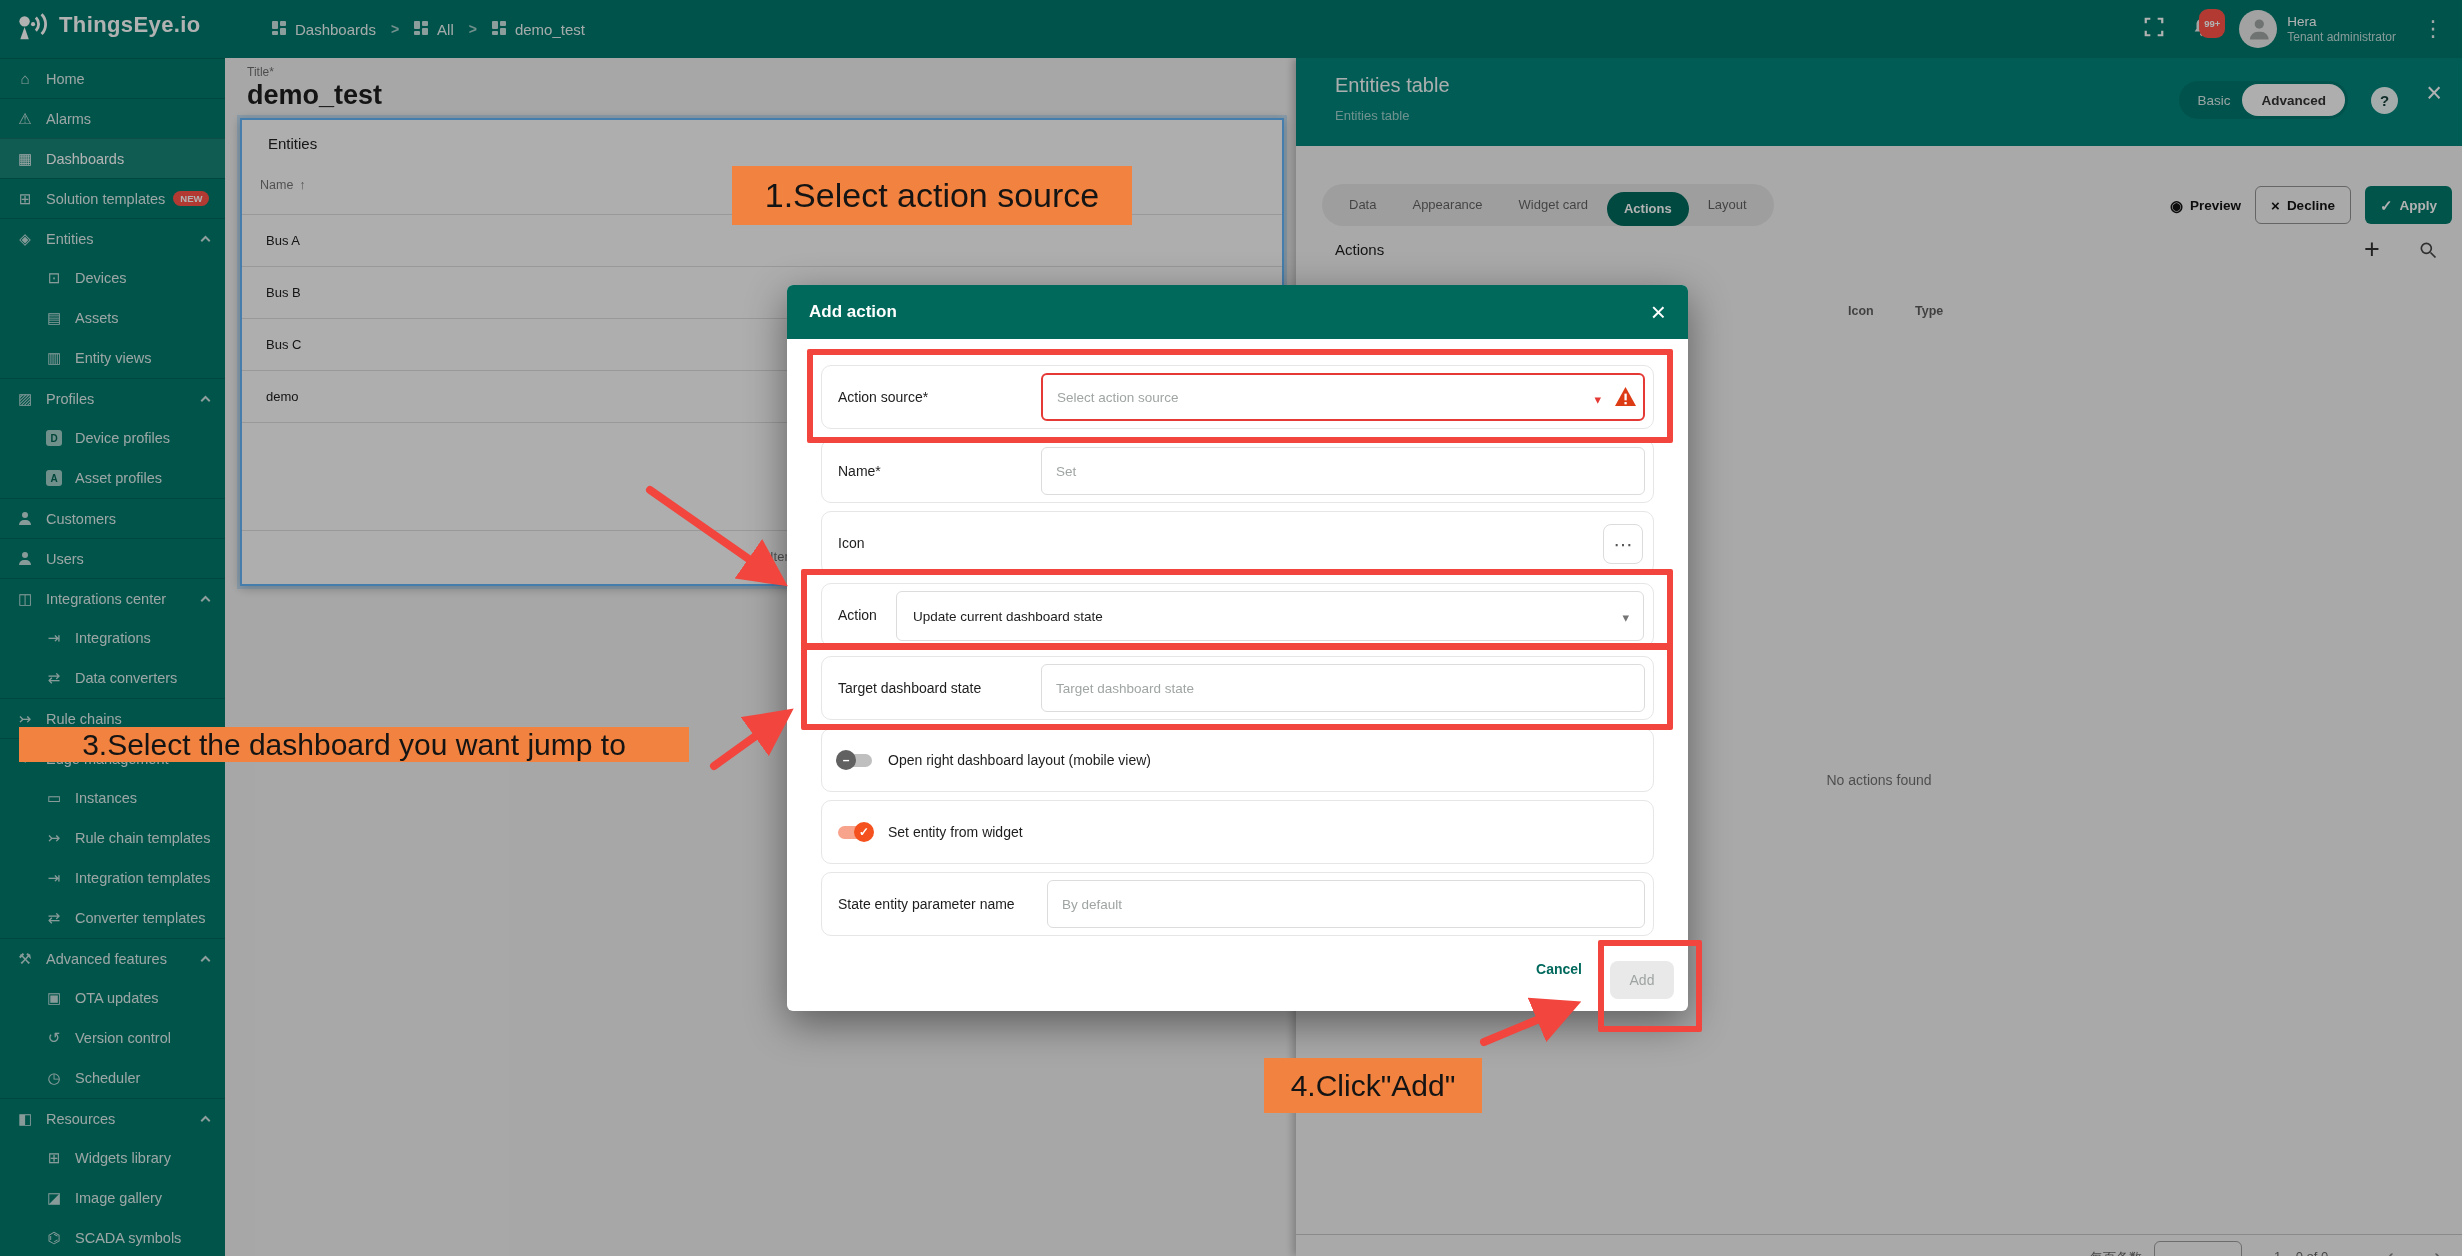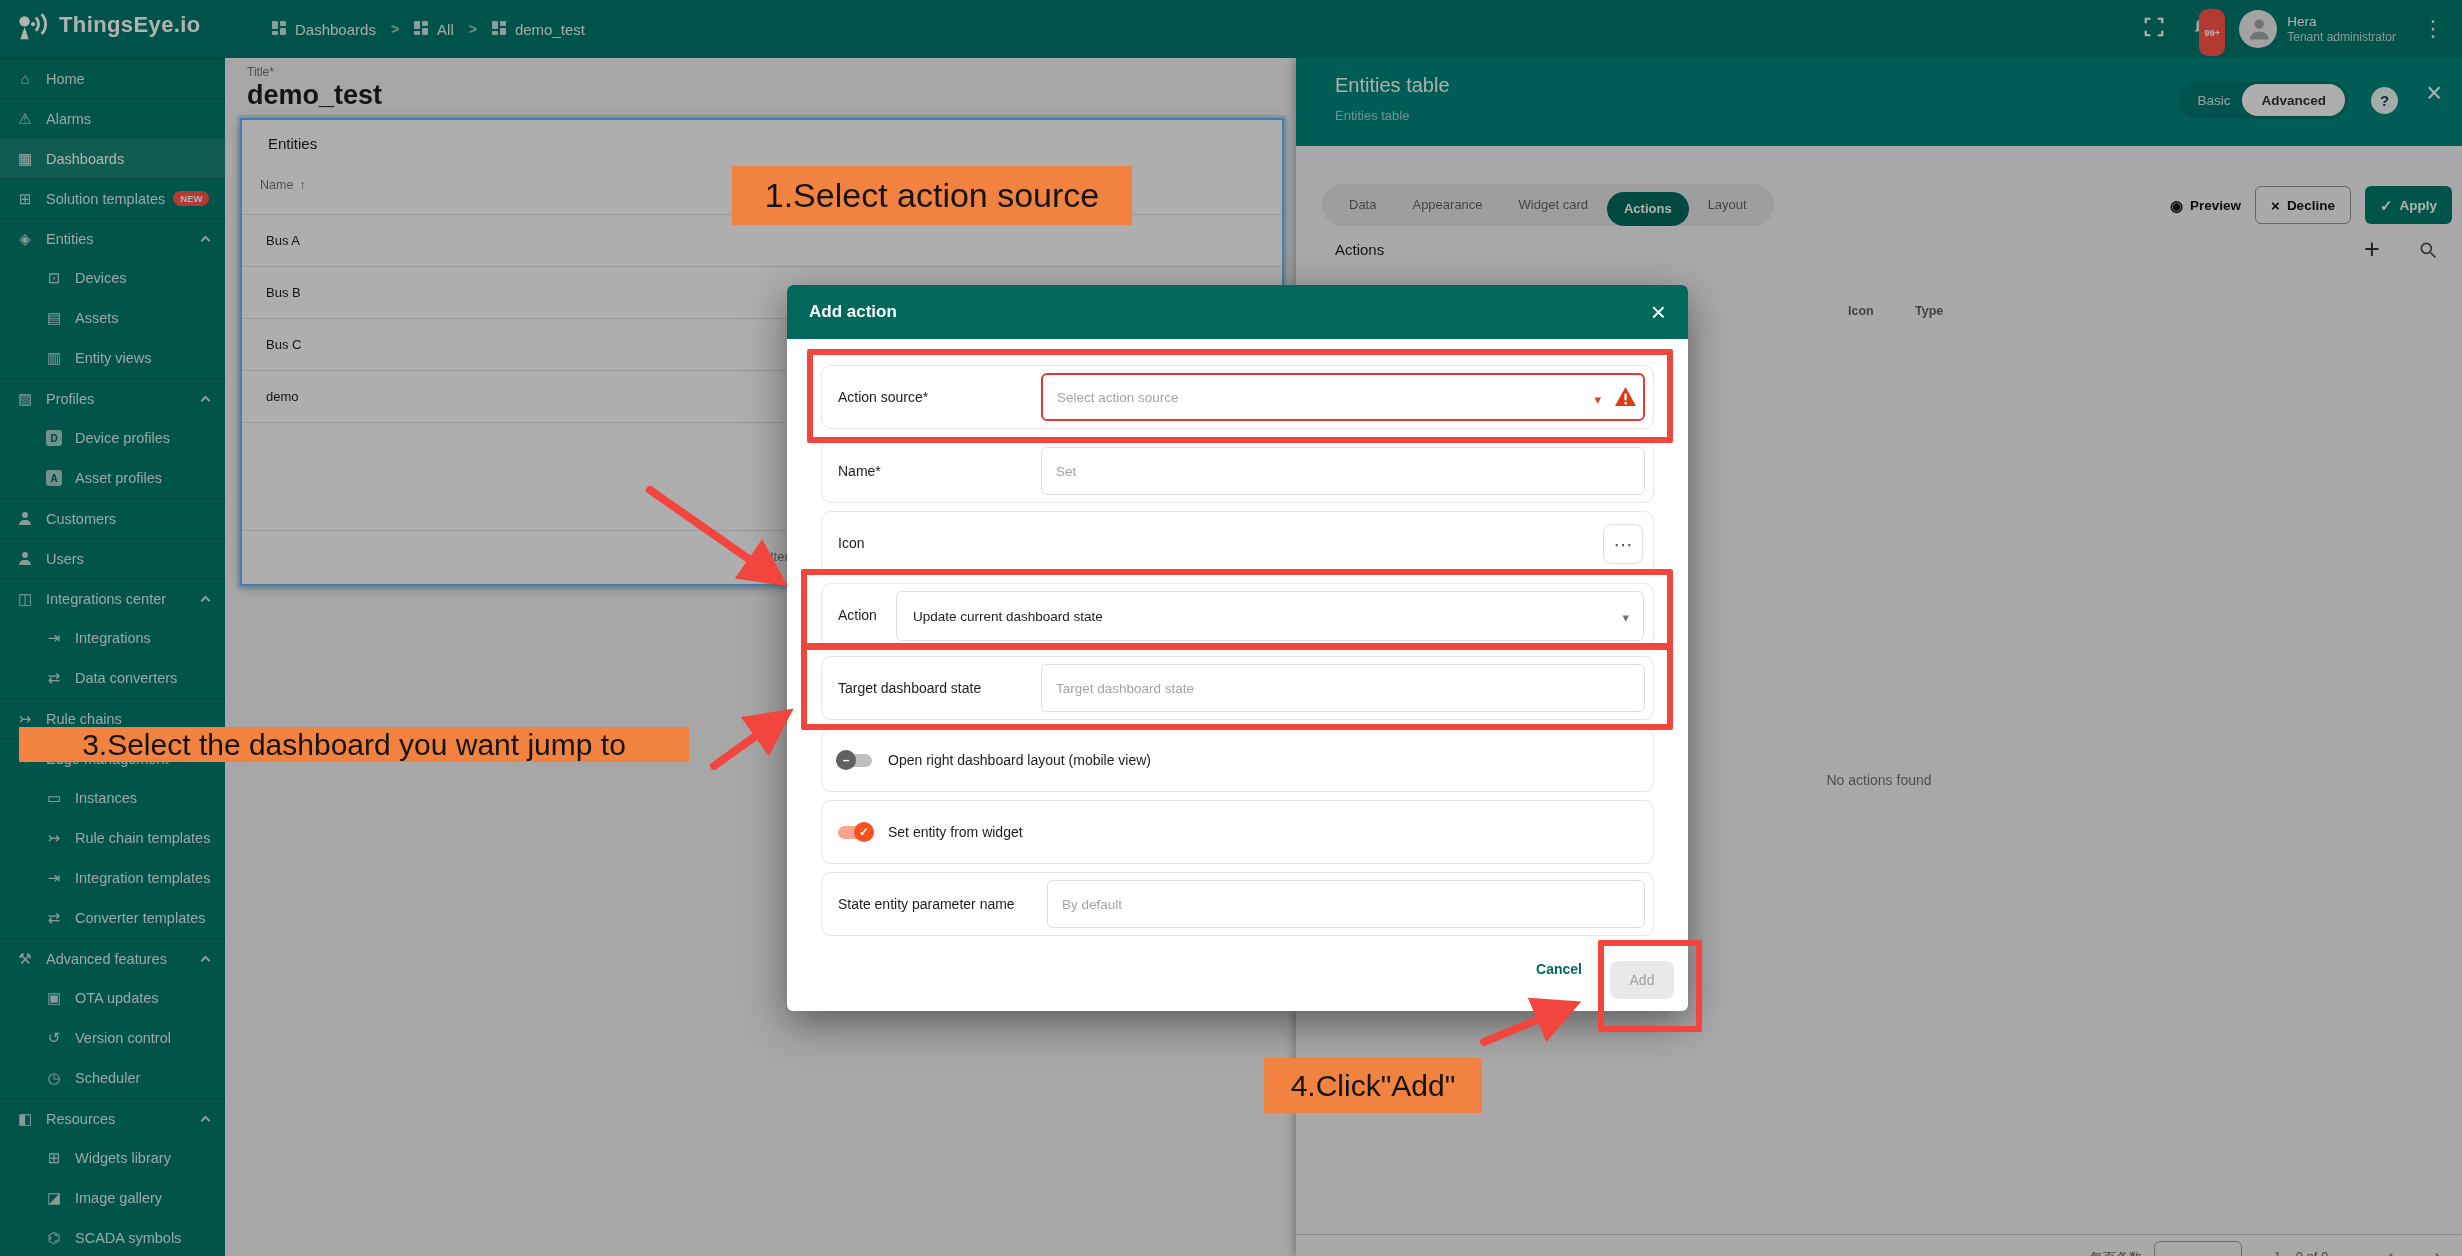--- a/index.html
+++ b/index.html
@@ -12,21 +12,21 @@
           display:flex;align-items:center;color:#fff}
   .logo{display:flex;gap:8px;padding-left:17px;width:228px;flex:none}
   .logo-text{font-size:22px;font-weight:700;letter-spacing:.4px;color:#fff}
   .crumbs{display:flex;align-items:center;margin-left:44px;gap:0}
   .crumb{display:flex;align-items:center;gap:9px;font-size:15px;color:rgba(255,255,255,.92);cursor:pointer}
   .crumb svg{opacity:.85}
   .crumb-sep{margin:0 15px;font-size:14px;font-weight:700;color:rgba(255,255,255,.65)}
   .tb-right{margin-left:auto;display:flex;align-items:center;gap:26px;padding-right:18px}
   .bellwrap{position:relative}
   .nbadge{position:absolute;top:-7px;right:-12px;background:#FF5449;color:#fff;font-size:9.5px;
-          font-weight:700;padding:18px 5px;border-radius:9px}
+          font-weight:700;padding:9px 5px;border-radius:9px}
   .avatar{width:38px;height:38px;border-radius:50%;background:#E9E9E9;display:flex;align-items:center;
           justify-content:center;color:#9FA6A4}
   .userblock{display:flex;align-items:center;gap:10px}
   .uname{font-size:13.5px;color:#fff;line-height:17px}
   .urole{font-size:12px;color:rgba(255,255,255,.75);line-height:15px}
   .kebab{font-size:22px;color:rgba(255,255,255,.9);line-height:1}
 
   
   .sidebar{position:absolute;left:0;top:58px;bottom:0;width:225px;background:#00796B;z-index:2;overflow:hidden}
   .sb-item{height:40px;display:flex;align-items:center;padding-left:13px;color:rgba(255,255,255,.87);

